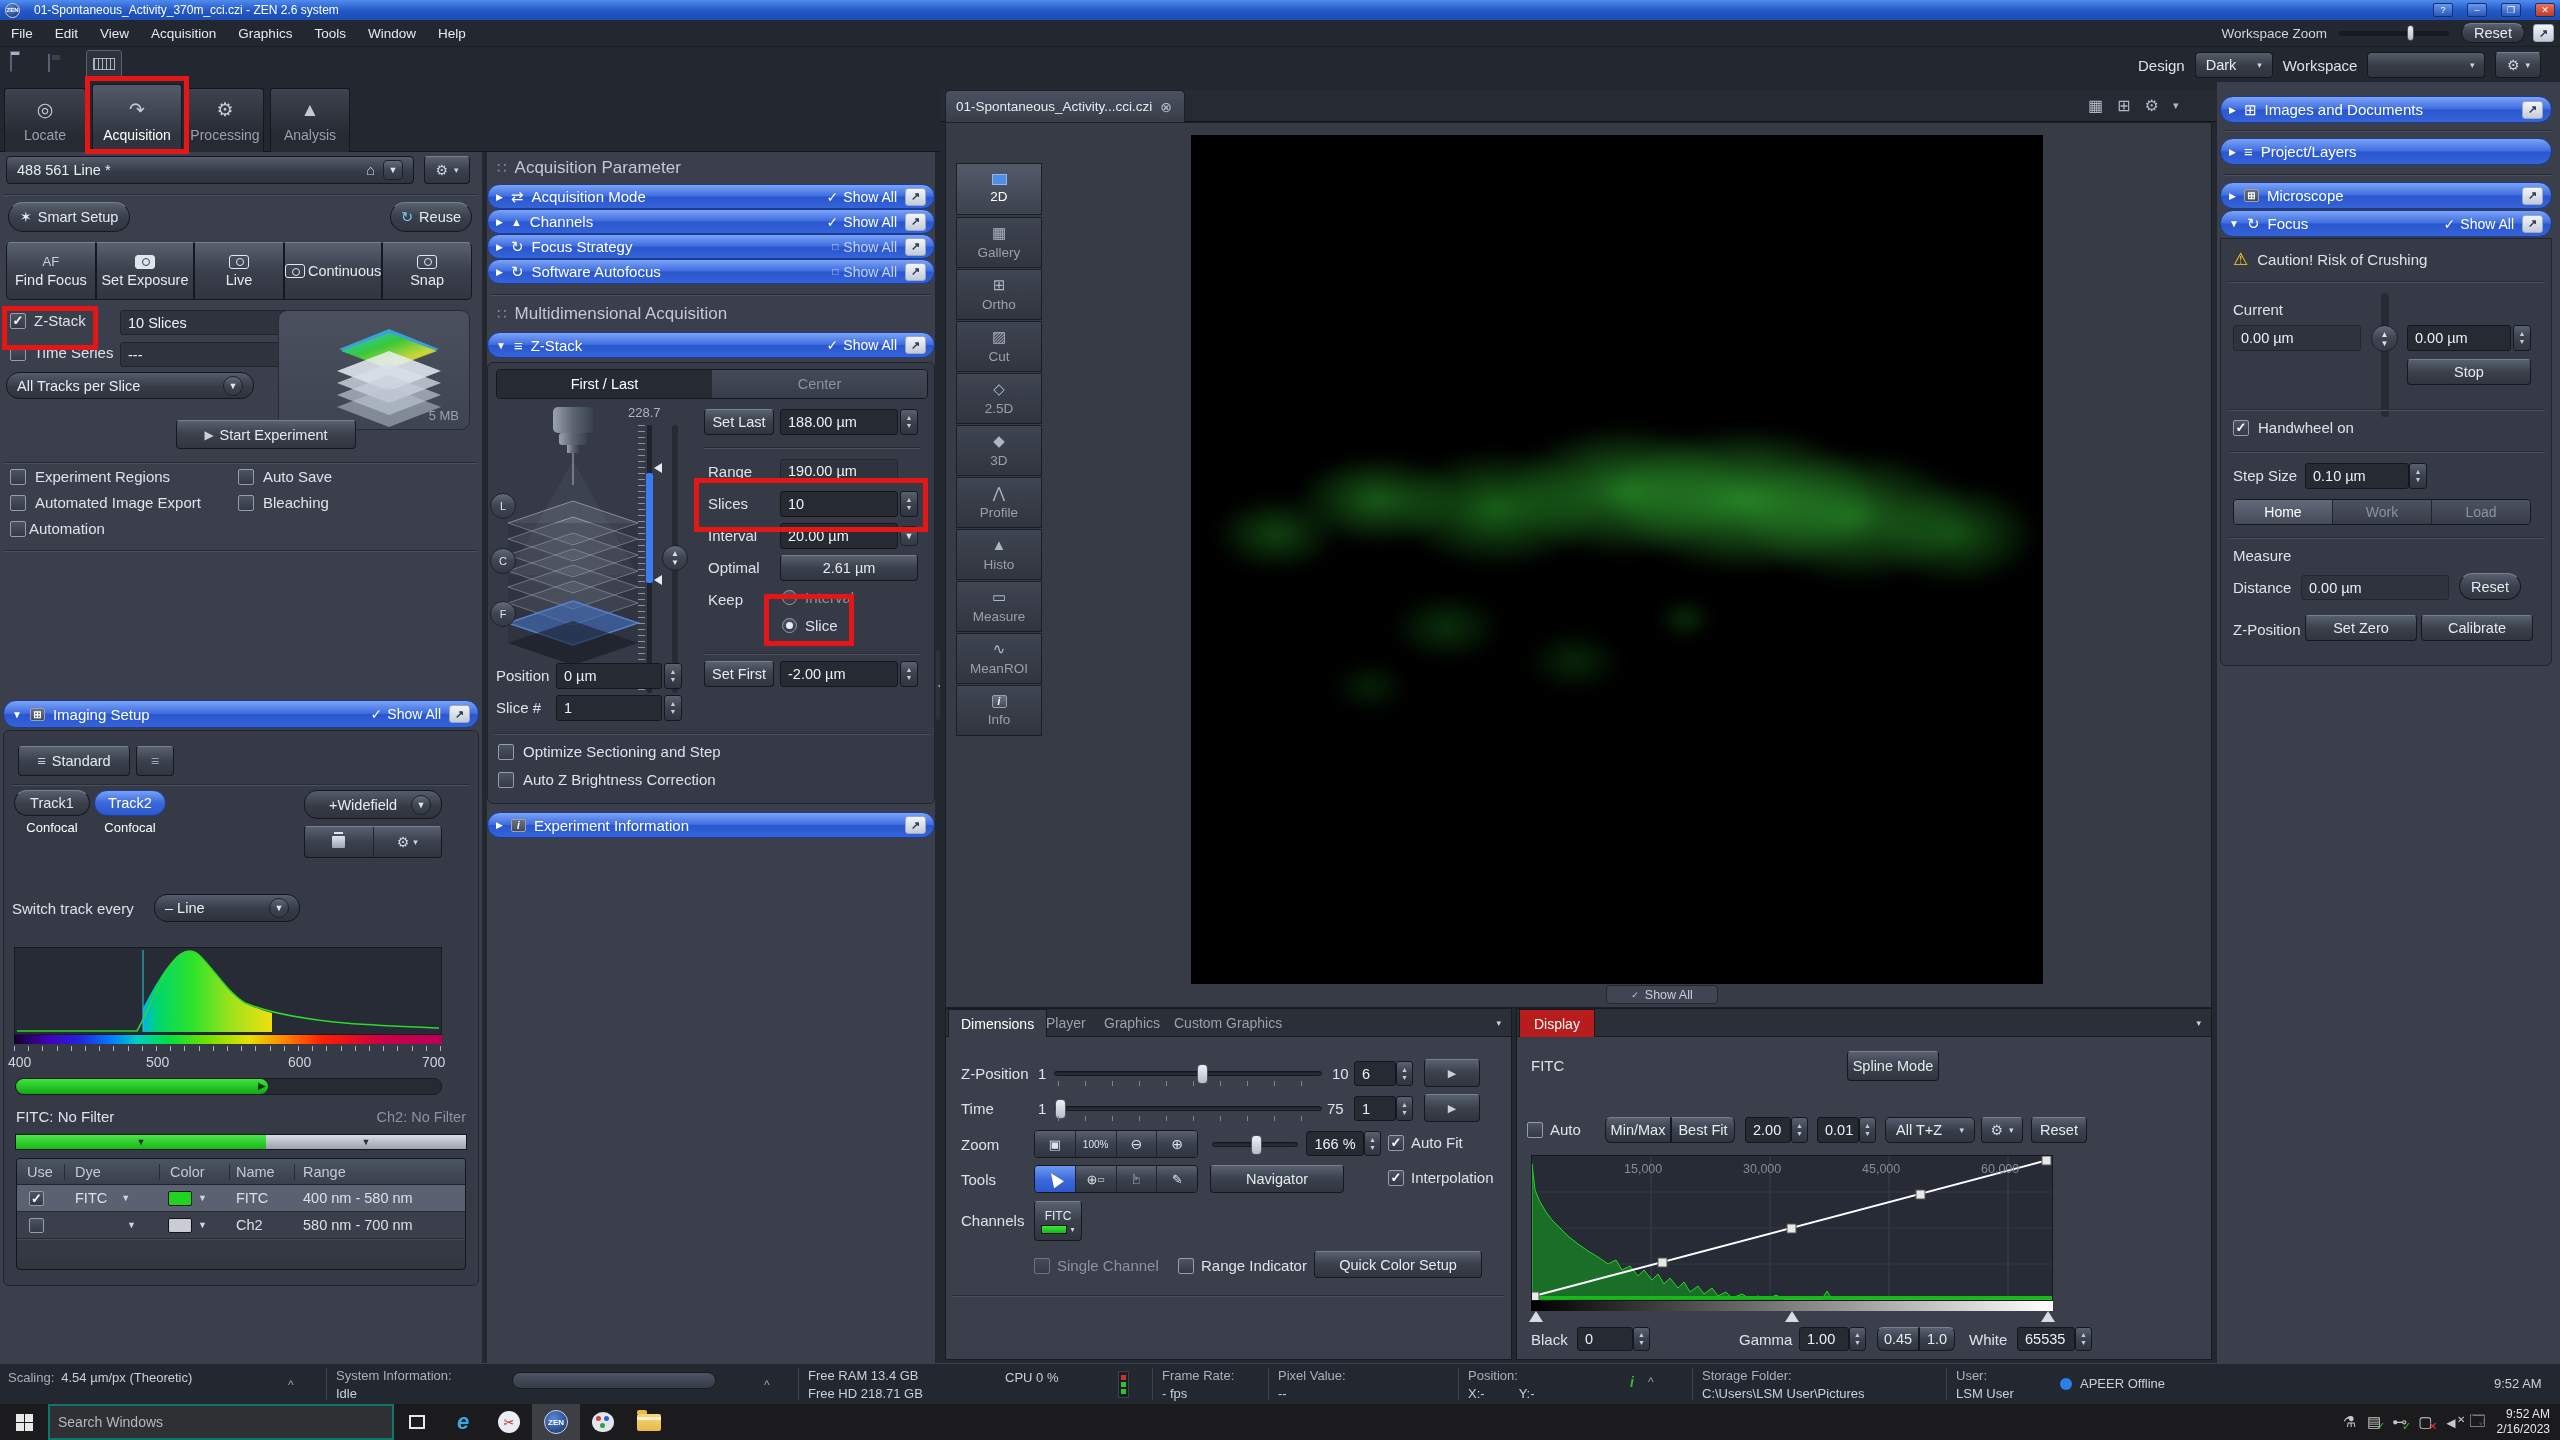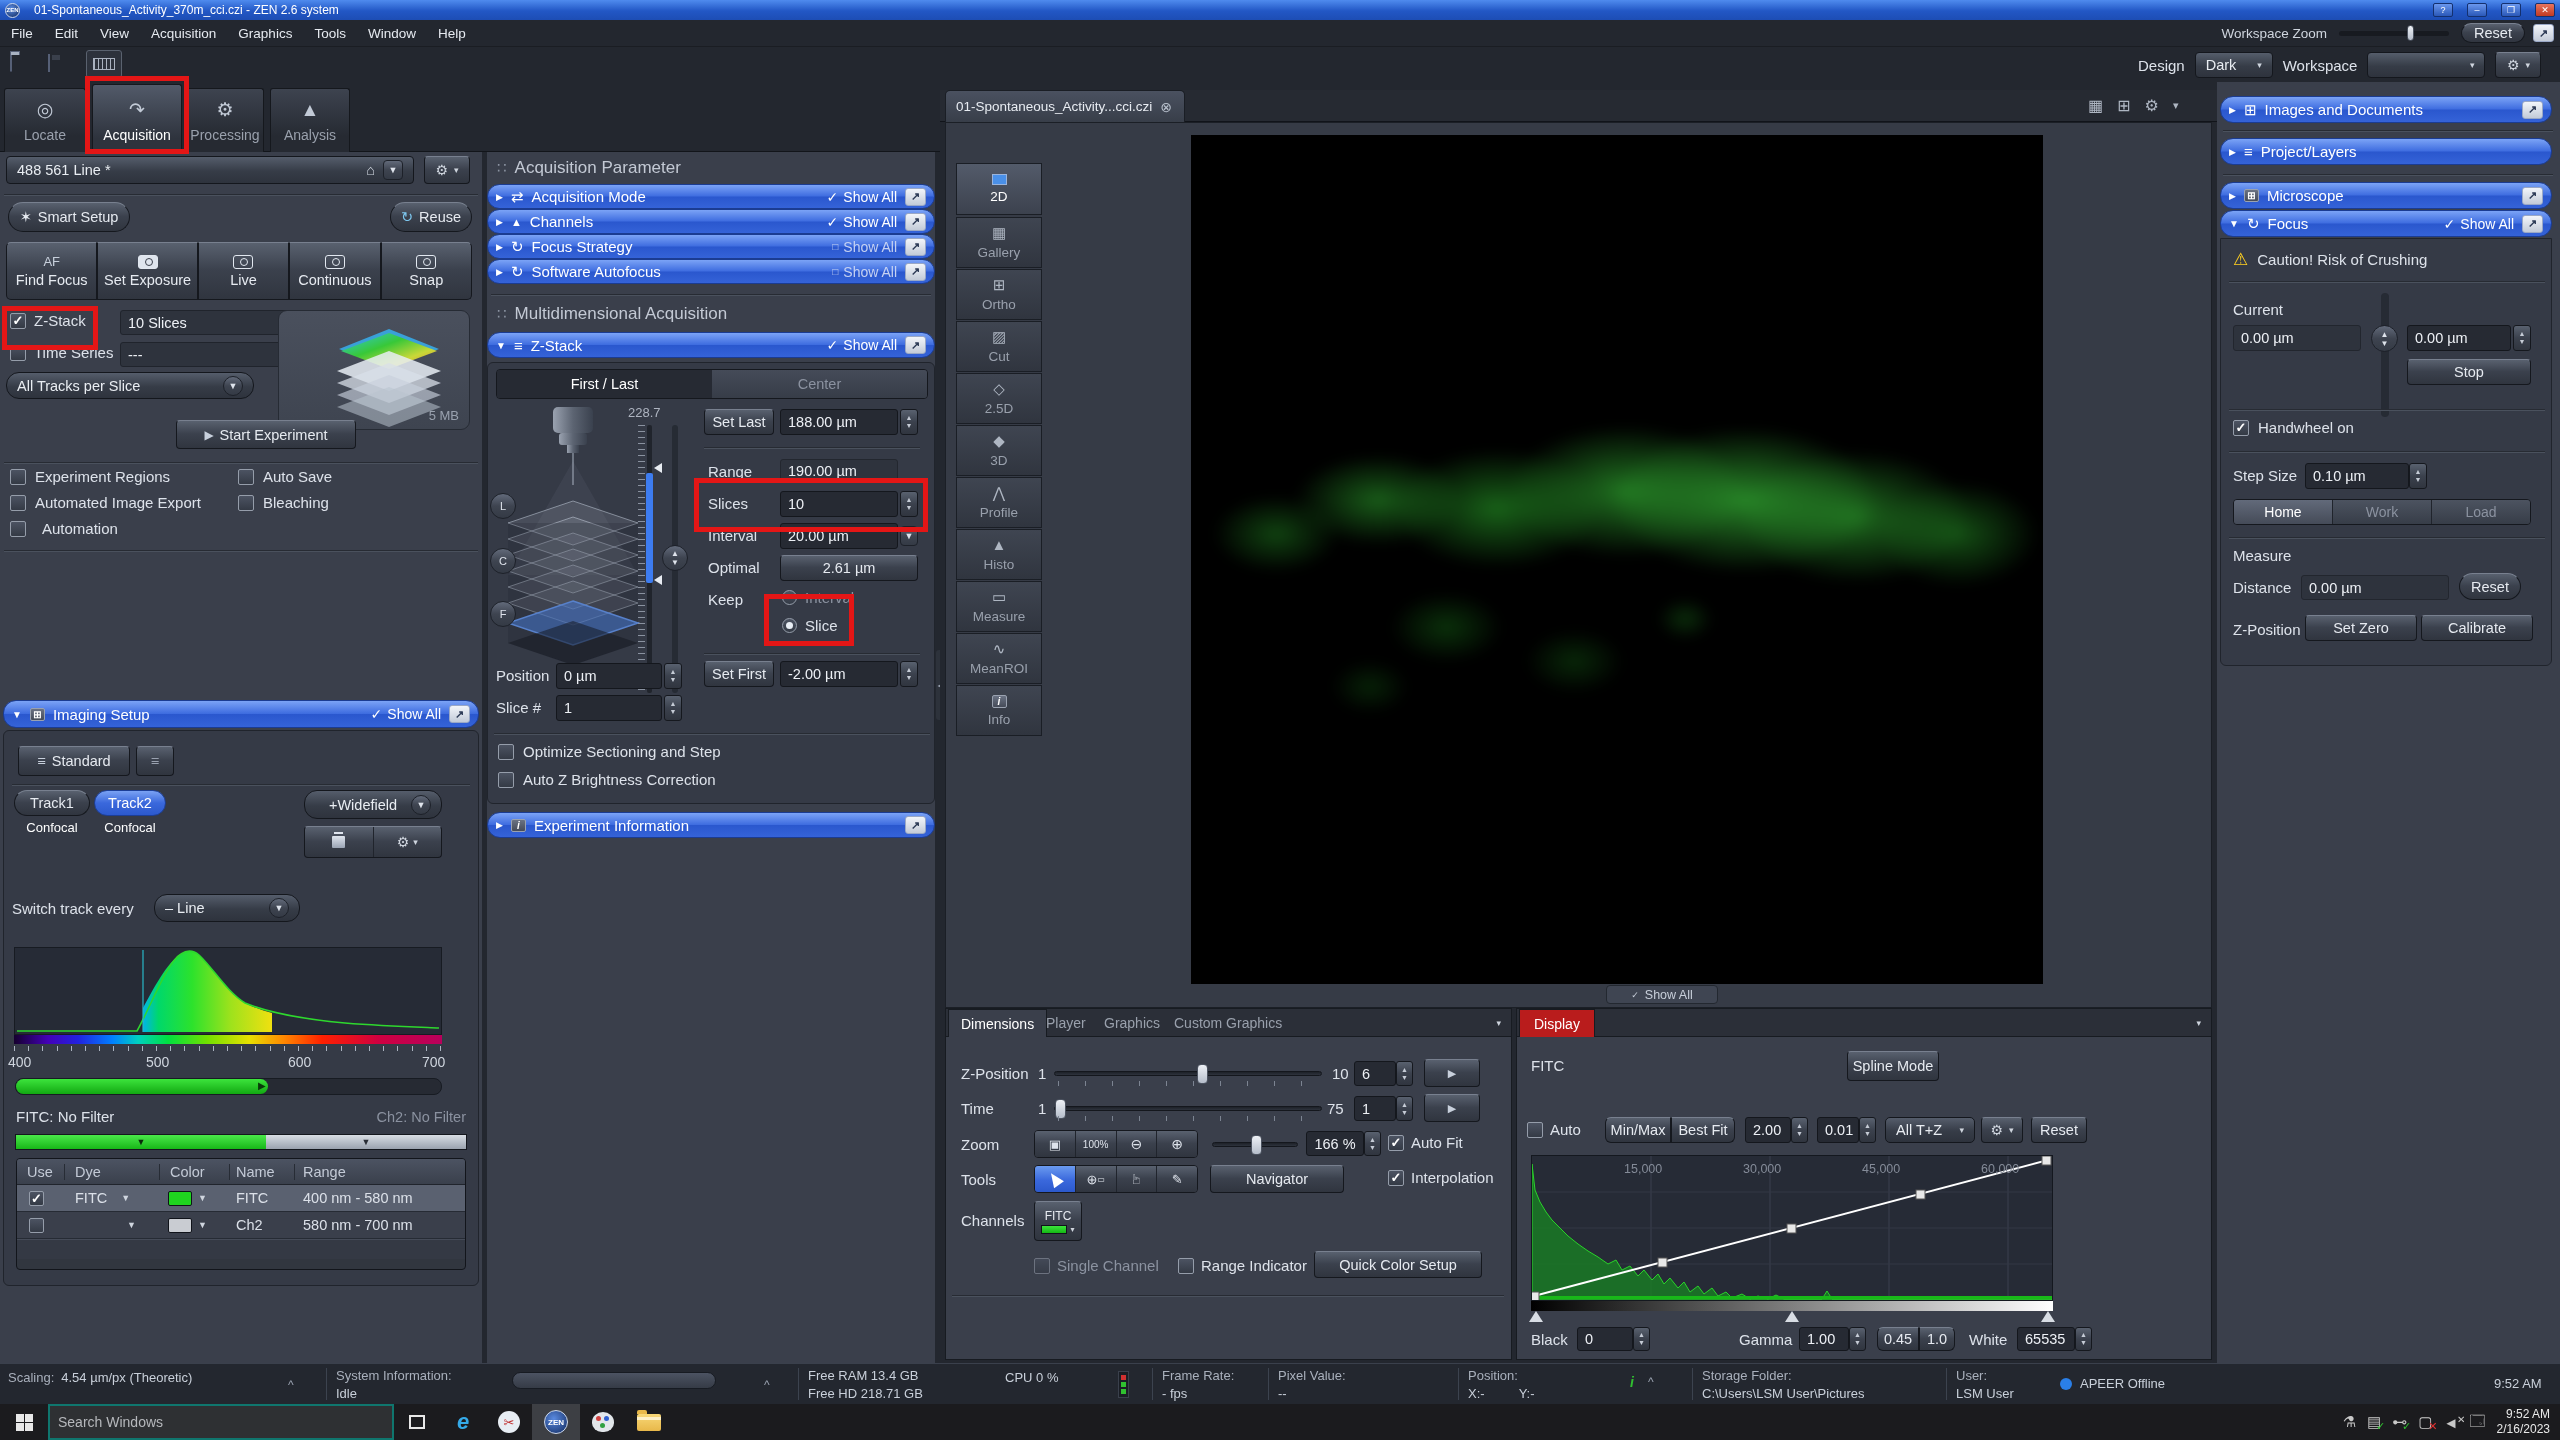--- a/index.html
+++ b/index.html
@@ -178,21 +178,21 @@
         <span>Find Focus</span>
       </div>
       <div class="btn" style="flex:1.1;flex-direction:column;gap:3px;border-radius:0">
         <span class="cam fill"></span>
         <span>Set Exposure</span>
       </div>
       <div class="btn" style="flex:1;flex-direction:column;gap:3px;border-radius:0">
         <span class="cam"></span>
         <span>Live</span>
       </div>
-      <div class="btn" style="flex:1;flex-direction:column;gap:3px;border-radius:0">
+      <div class="btn" style="flex:1;gap:3px;border-radius:0">
         <span class="cam"></span>
         <span>Continuous</span>
       </div>
       <div class="btn" style="flex:1;flex-direction:column;gap:3px;border-radius:0 5px 5px 0">
         <span class="cam"></span>
         <span>Snap</span>
       </div>
     </div>
 
     <div class="a" style="left:10px;top:160px;display:flex;align-items:center;gap:8px">
@@ -252,21 +252,21 @@
         <span class="lbl">Auto Save</span>
       </div>
     <div class="a" style="left:10px;top:342px;display:flex;align-items:center;gap:9px">
         <span class="chk"></span>
         <span class="lbl">Automated Image Export</span>
       </div>
     <div class="a" style="left:238px;top:342px;display:flex;align-items:center;gap:9px">
         <span class="chk"></span>
         <span class="lbl">Bleaching</span>
       </div>
-    <div class="a" style="left:10px;top:368px;display:flex;align-items:center;gap:16px">
+    <div class="a" style="left:10px;top:368px;display:flex;align-items:center;gap:3px">
         <span class="chk"></span>
         <span class="lbl">Automation</span>
       </div>
     <div class="a hdiv" style="left:4px;top:398px;width:474px"></div>
 
     <div class="a bluebar" style="left:3px;top:548px;width:476px;height:28px">
       <span style="font-size:10px">▼</span>
       <span class="infobox" style="font-style:normal">⊞</span>
       <span>Imaging Setup</span>
       <span class="sp"></span>

